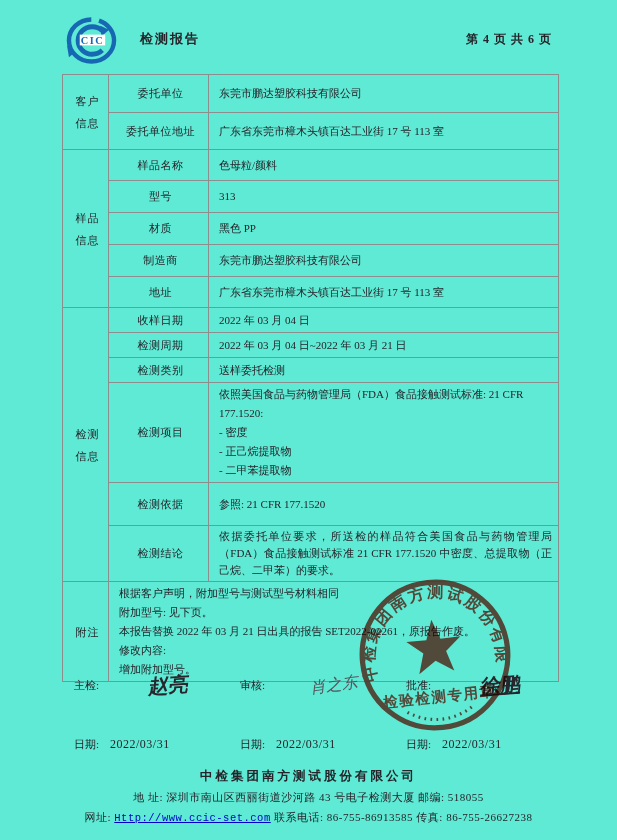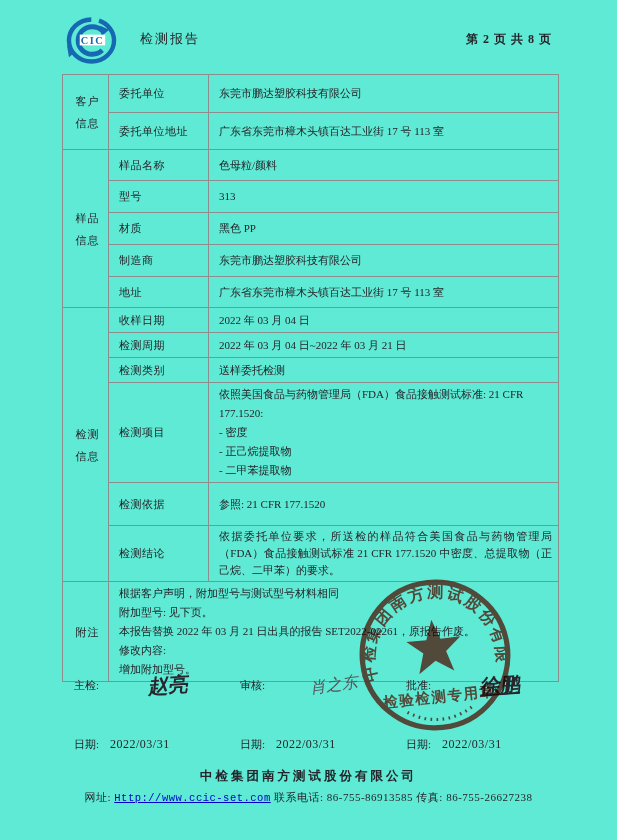--- a/index.html
+++ b/index.html
@@ -5,29 +5,29 @@
   * { margin:0; padding:0; box-sizing:border-box; }
   html,body { background:#e8e8e8; }
   .page {
     position:relative; width:617px; height:840px; margin:0 auto;
     background:#5eead4; overflow:hidden;
     font-family:"Liberation Serif","DejaVu Serif",serif;
     color:#25242a; font-size:11px;
   }
   
   .hdr-logo { position:absolute; left:62px; top:16px; width:59px; height:49px; }
-  .hdr-title { position:absolute; left:140px; top:30px; font-size:13px; font-weight:normal; letter-spacing:2px; }
+  .hdr-title { position:absolute; left:140px; top:30px; font-size:13px; font-weight:bold; letter-spacing:2px; }
   .hdr-no { position:absolute; left:236px; top:31px; font-size:12px; font-weight:bold; }
   .hdr-page { position:absolute; left:466px; top:31px; font-size:12px; font-weight:bold; letter-spacing:1px; }
   
   table.report { position:absolute; left:62px; top:74px; width:496px; border-collapse:collapse; table-layout:fixed; }
   table.report td { border:1px solid #8d8d8d; vertical-align:middle; padding:2px 6px 2px 10px; line-height:17px; }
   td.sec { text-align:center; padding:2px; }
   td.sec .stack { display:inline-block; width:2.2em; word-break:break-all; line-height:22px; letter-spacing:1px; }
-  td.lbl { padding-left:9px; letter-spacing:.5px; }
+  td.lbl { padding-left:9px; letter-spacing:.5px;text-align:center; }
   td.val { padding-left:11px; }
   td.multi { vertical-align:middle; }
   td.multi div { line-height:19px; }
   td.just { text-align:justify; line-height:19px; }
   
   .sig-area { position:absolute; left:62px; top:672px; width:500px; }
   .sig-row { display:flex; }
   .sig-col { width:166px; display:flex; align-items:center; }
   .sig-role { width:48px; padding-left:12px; }
   .sig-name {
@@ -53,21 +53,21 @@
 
   <svg class="hdr-logo" viewBox="0 0 60 50">
     <ellipse cx="30" cy="25" rx="23" ry="21.5" fill="none" stroke="#1668b2" stroke-width="4.5" stroke-dasharray="104 8 80 8"></ellipse>
     <path d="M 41,15 A 14.5,14 0 1 0 41,35" fill="none" stroke="#1668b2" stroke-width="5"></path>
     <polygon points="39,10 48,14 40,21" fill="#1668b2"></polygon>
     <polygon points="5,30 13,37 7,42" fill="#1668b2"></polygon>
     <rect x="18" y="19" width="26" height="11" fill="#ffffff"></rect>
     <text x="31" y="28.5" text-anchor="middle" font-size="10.5" font-weight="bold" font-family="Liberation Serif, DejaVu Serif, serif" letter-spacing="1.5" fill="#1668b2">CIC</text>
   </svg>
   <div class="hdr-title">检测报告</div>
-  <div class="hdr-page">第 2 页 共 8 页</div>
+  <div class="hdr-page">第 4 页 共 6 页</div>
 
   <table class="report">
     <colgroup>
         <col style="width:46px">
         <col style="width:100px">
         <col style="width:350px">
       </colgroup>
     <tbody>
 
       <tr style="height:38px">
@@ -187,16 +187,17 @@
       <text font-size="15.5" font-weight="bold" fill="#d8372c" letter-spacing="2.2" font-family="Liberation Serif, DejaVu Serif, serif">
         <textPath href="#sealArc" startOffset="2">中检集团南方测试股份有限公司</textPath>
       </text>
       <text x="75" y="120" text-anchor="middle" font-size="14" font-weight="bold" fill="#d8372c" letter-spacing="1.5" font-family="Liberation Serif, DejaVu Serif, serif">检验检测专用章</text>
       <path d="M 43,127 A 56,56 0 0 0 107,127" fill="none" stroke="#d8372c" stroke-width="3" stroke-dasharray="1.6,4.2"></path>
     </g>
   </svg>
 
   <div class="footer">
     <div class="f-company">中检集团南方测试股份有限公司</div>
+    <div class="f-line">地  址: 深圳市南山区西丽街道沙河路 43 号电子检测大厦   邮编: 518055</div>
     <div class="f-line"><span>网址: </span><a class="f-link" href="#">Http://www.ccic-set.com</a><span> 联系电话: 86-755-86913585  传真: 86-755-26627238</span></div>
   </div>
 
 </div>
 
 </body></html>

